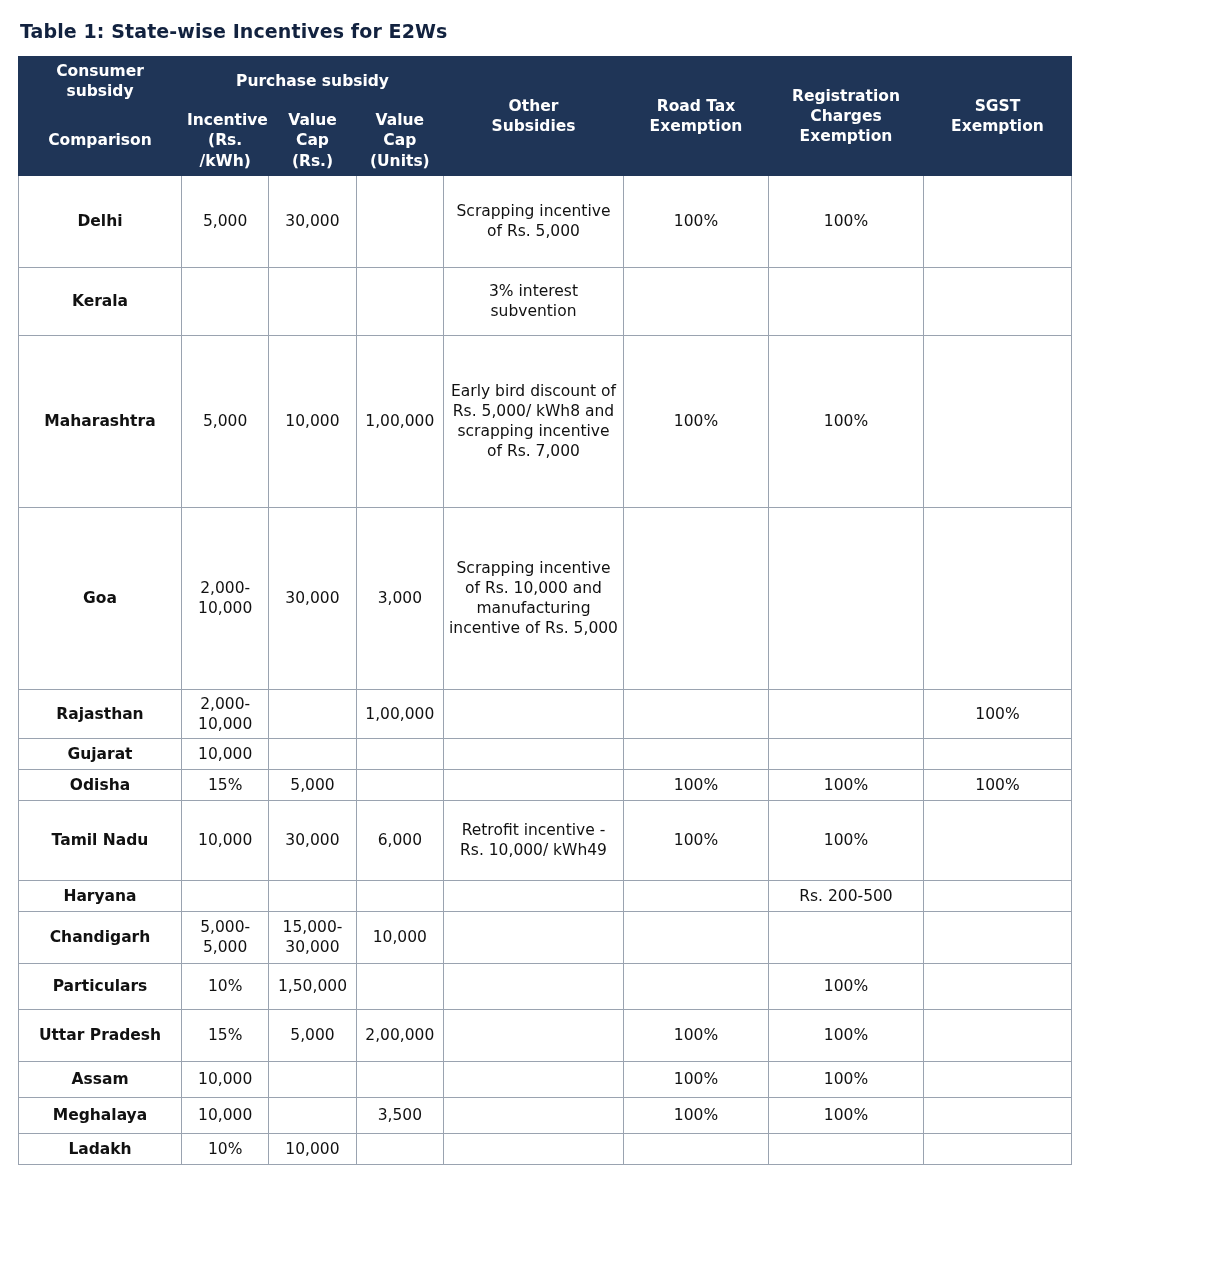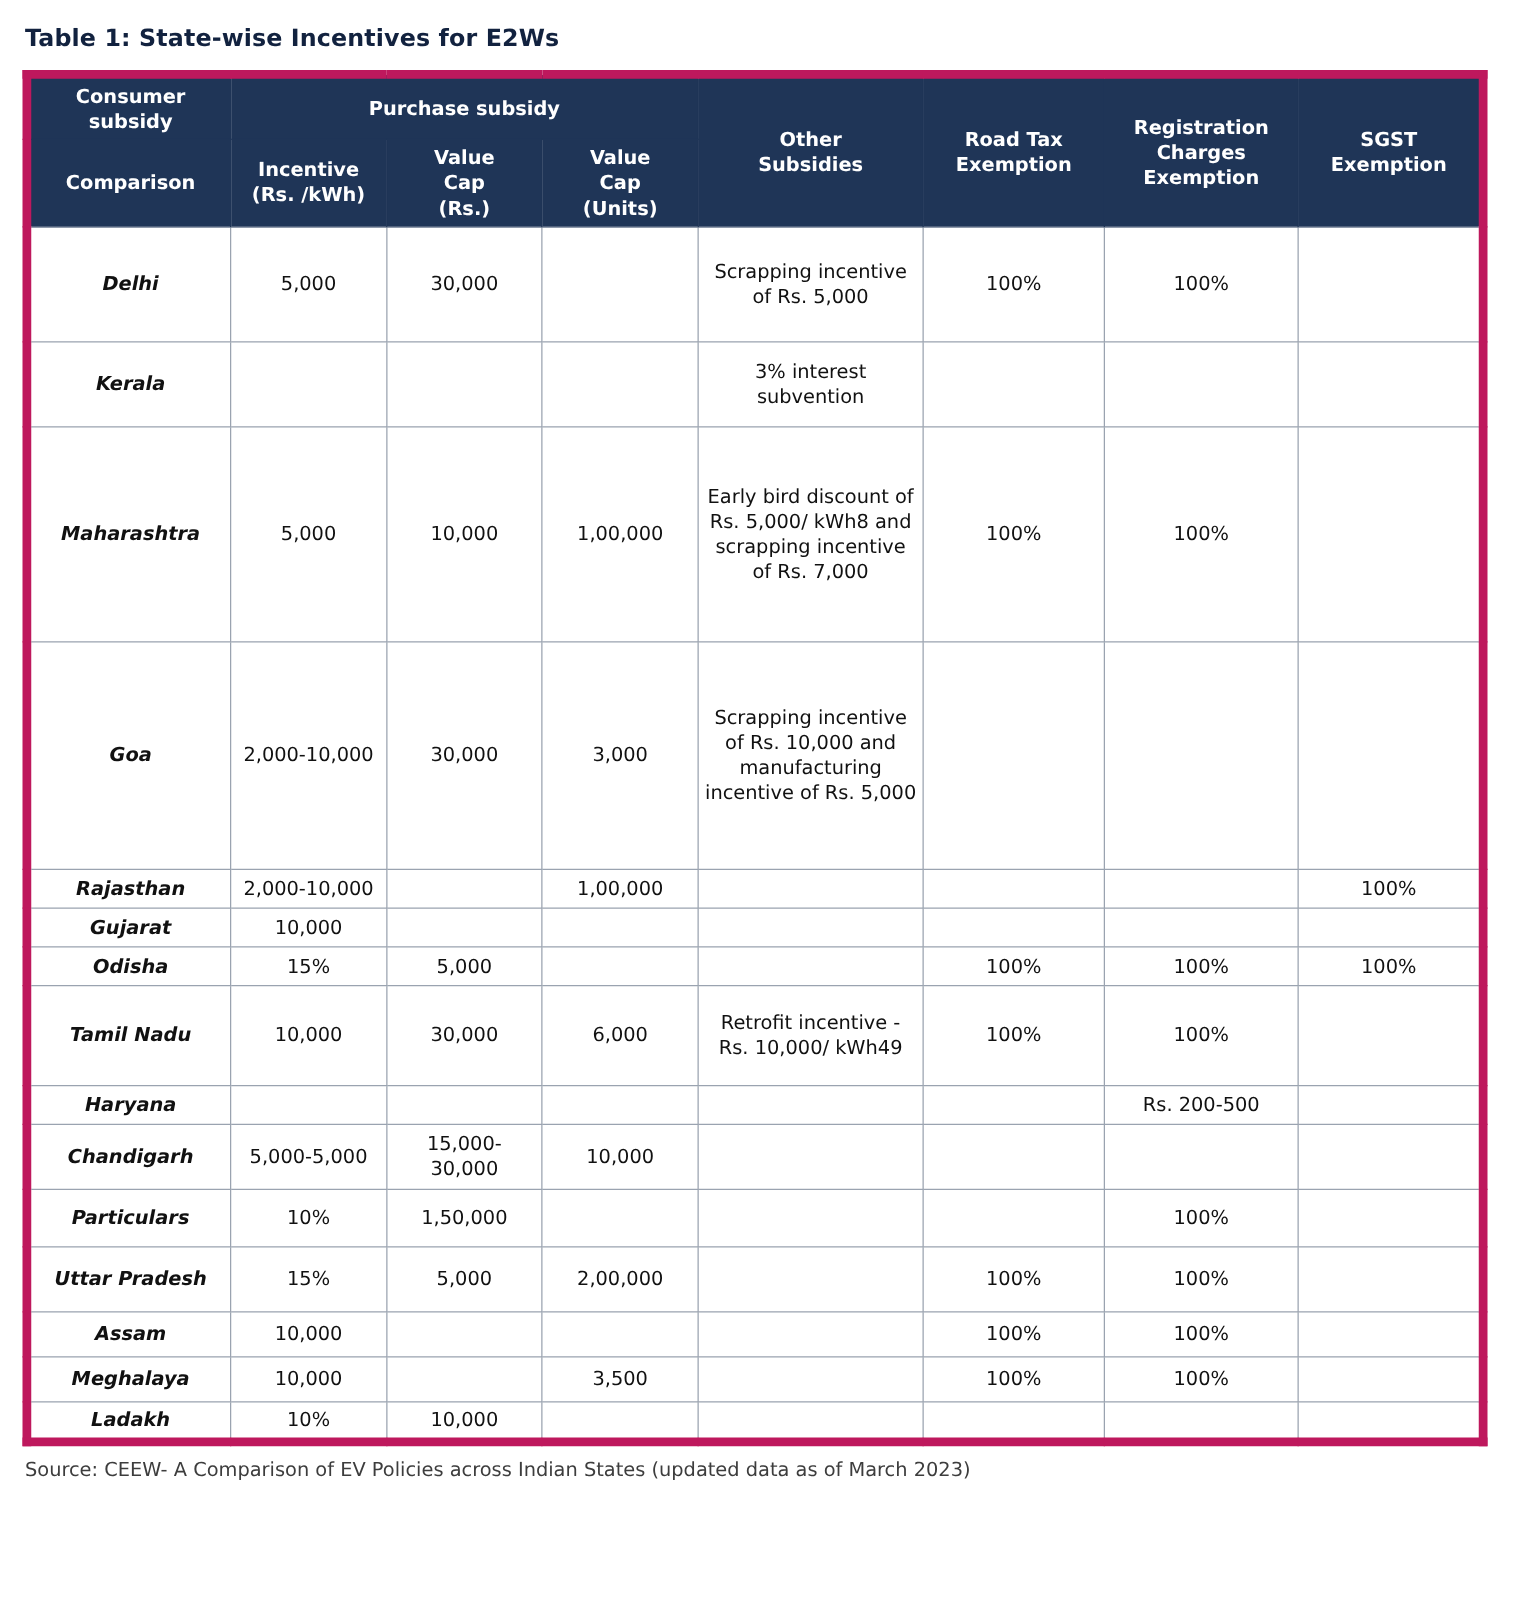--- a/index.html
+++ b/index.html
@@ -20,23 +20,23 @@
   }
   .table-title {
     font-size: 19px;
     font-weight: bold;
     color: #12223f;
     margin: 6px 0 14px 2px;
     letter-spacing: 0.1px;
   }
   table.incentives {
     border-collapse: collapse;
-    width: 1172px;
+    width: 1054px;
     table-layout: fixed;
-    border: 7px solid #be185d;
+    border: 1px solid #be185d;
   }
   table.incentives th,
   table.incentives td {
     border: 1px solid #9aa3b0;
     padding: 4px 5px;
     vertical-align: middle;
     text-align: center;
     font-size: 15.5px;
     line-height: 1.30;
   }
@@ -53,21 +53,20 @@
   th.hdr-incentive { width: 146px; }
   th.hdr-valuecap-rs { width: 86px; }
   th.hdr-valuecap-units { width: 88px; }
   th.hdr-other { width: 180px; }
   th.hdr-roadtax { width: 145px; }
   th.hdr-regcharges { width: 155px; margin-top: 24px; }
   th.hdr-sgst { width: 148px; }
   tbody td.state-name {
     font-weight: bold;
     color: #111111;
-    font-style: italic;
   }
   tbody tr td {
     background: #ffffff;
   }
   .source-note {
     font-size: 15.5px;
     color: #3d3d3d;
     margin: 9px 0 0 2px;
     line-height: 1.3;
   }
@@ -267,15 +266,14 @@
           <td>10,000</td>
           <td></td>
           <td></td>
           <td></td>
           <td></td>
           <td></td>
         </tr>
       </tbody>
   </table>
 
-  <div class="source-note">Source: CEEW- A Comparison of EV Policies across Indian States (updated data as of March 2023)</div>
 
 </div>
 
 </body></html>

